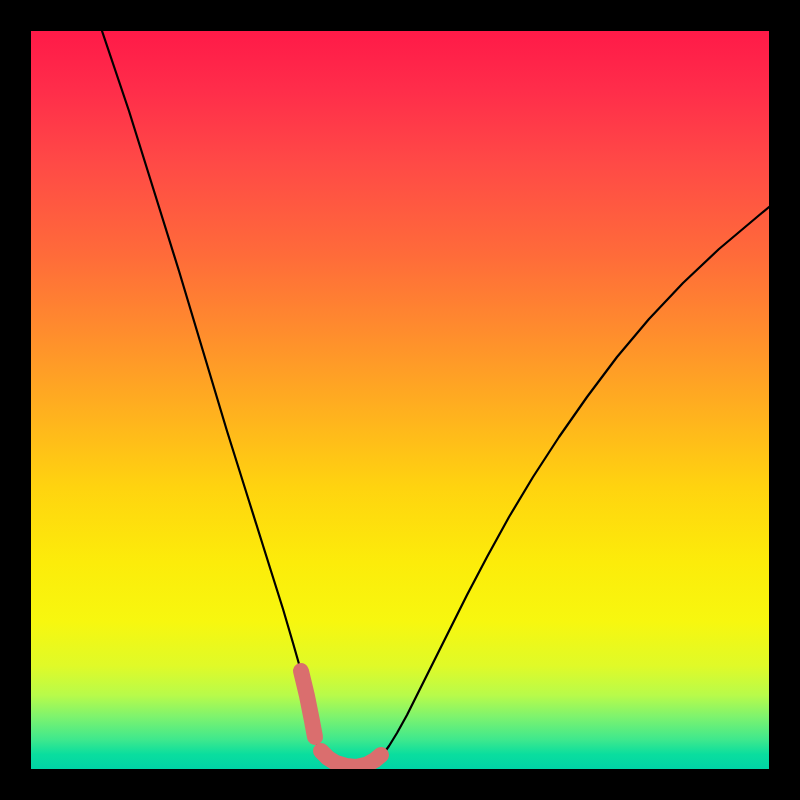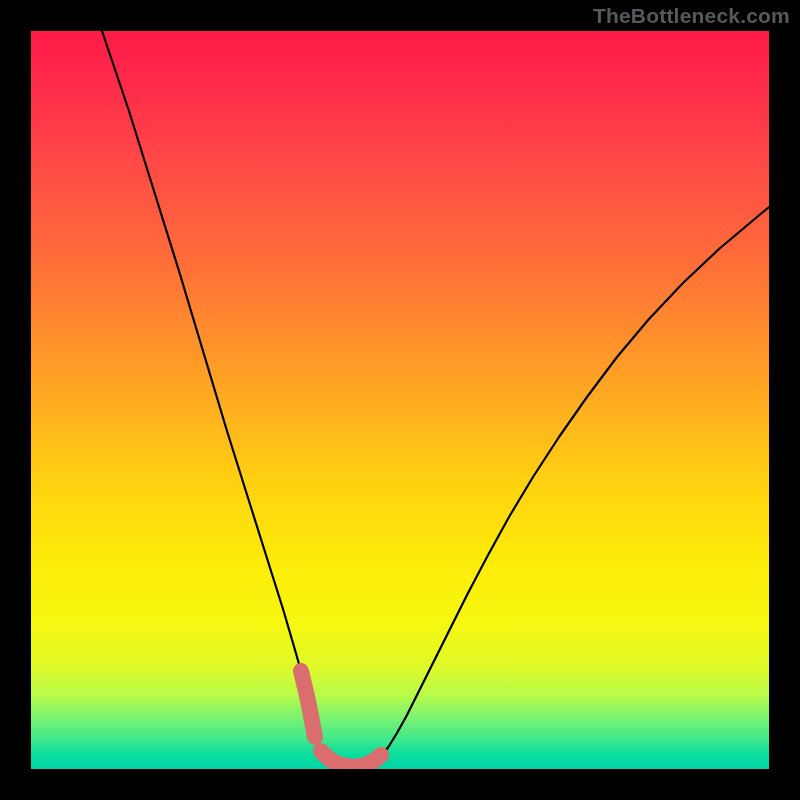--- a/index.html
+++ b/index.html
@@ -60,21 +60,20 @@
     position: absolute;
     inset: 0;
     width: 100%;
     height: 100%;
   }
 </style>
 </head>
 <body>
 
 <div class="frame">
-  <div class="watermark">TheBottleneck.com</div>
 
   <div class="plot">
     <div class="gradient"></div>
 
     <svg class="curve" viewBox="0 0 738 738" preserveAspectRatio="none">
 
       <path d="M71 0
                L98 80 L123 160 L148 240 L172 320 L196 400 L218 470 L240 540
                L252 578 L262 612 L270 640 L276 665 L281 690 L284 706 L287 714 L290 720 L293 724 L297 727
                L302 731 L308 734 L315 735.5 L323 736.2 L332 735.2 L342 732

